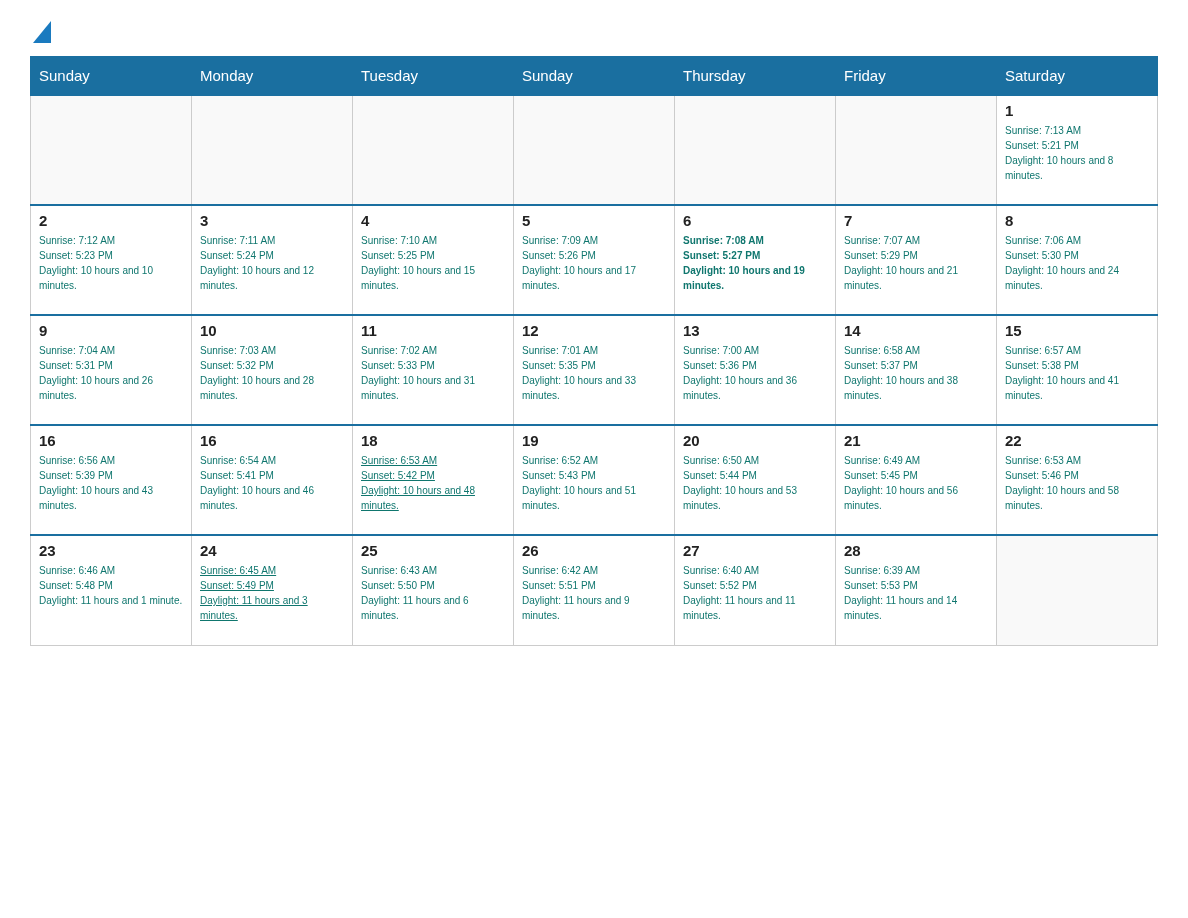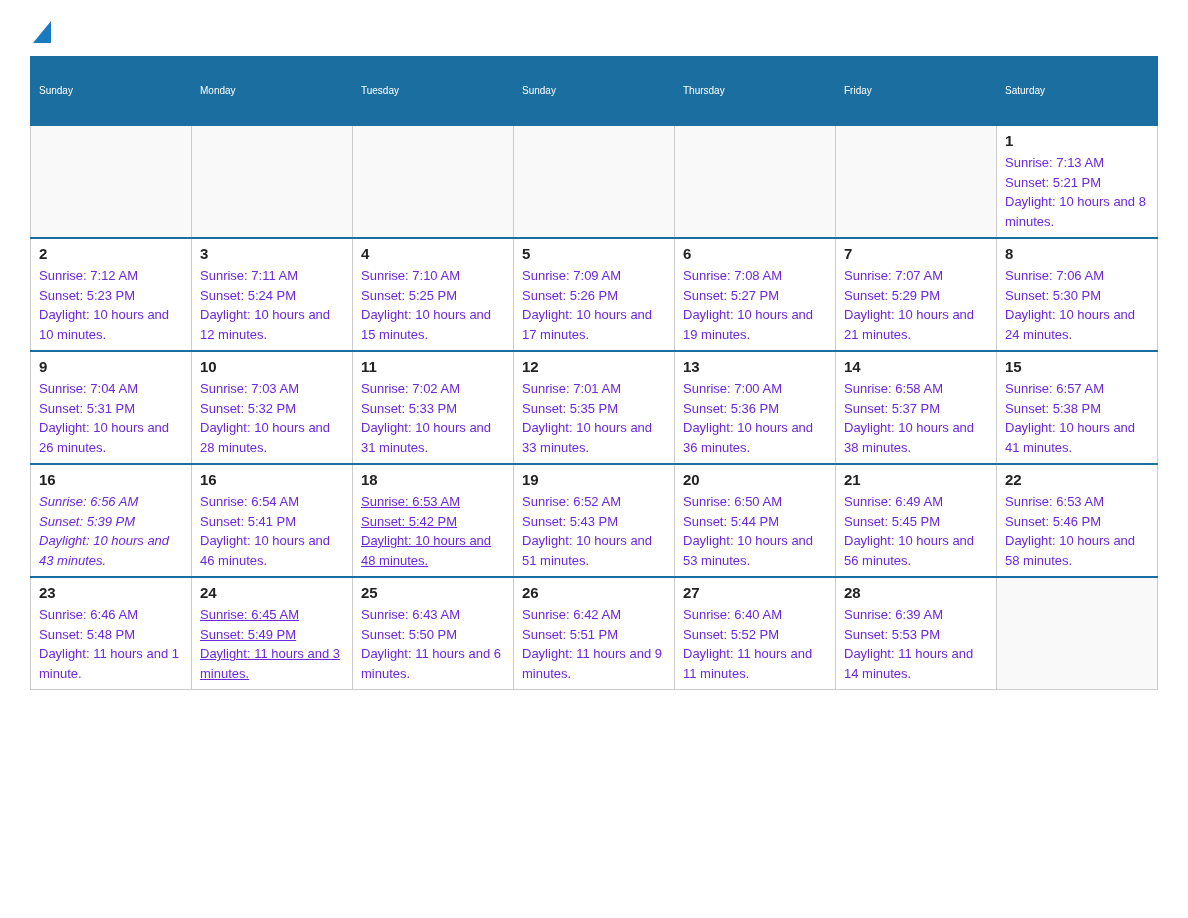--- a/index.html
+++ b/index.html
@@ -41,22 +41,22 @@
       margin-top: 4px;
     }
     .calendar {
       width: 100%;
       border-collapse: collapse;
       margin-top: 10px;
     }
     .calendar th {
       background-color: #1a6fa0;
       color: #fff;
-      padding: 28px 8px;
-      font-size: 10px;
+      padding: 10px 8px;
+      font-size: 15px;
       font-weight: normal;
       text-align: left;
       border: 1px solid #1a6fa0;
     }
     .calendar td {
       vertical-align: top;
       border: 1px solid #ccc;
       padding: 6px 8px;
       width: calc(100% / 7);
       min-height: 110px;
@@ -65,22 +65,22 @@
     .calendar td.empty {
       background: #f9f9f9;
     }
     .day-number {
       font-size: 15px;
       font-weight: bold;
       color: #222;
       margin-bottom: 4px;
     }
     .day-info {
-      font-size: 13px;
-      color: #6d28d9;
+      font-size: 10px;
+      color: #0f766e;
       line-height: 1.5;
     }
     .week-row td {
       border-top: 2px solid #1a6fa0;
     }
     .logo-wrapper {
       display: flex;
       flex-direction: column;
       align-items: flex-start;
     }
@@ -163,21 +163,21 @@
 Daylight: 10 hours and 15 minutes.</div>
         </td>
         <td>
           <div class="day-number">5</div>
           <div class="day-info" style="white-space: pre-line;">Sunrise: 7:09 AM
 Sunset: 5:26 PM
 Daylight: 10 hours and 17 minutes.</div>
         </td>
         <td>
           <div class="day-number">6</div>
-          <div class="day-info" style="white-space: pre-line;">Sunrise: 7:08 AM
+          <div class="day-info" style="white-space: pre-line; font-weight: bold;">Sunrise: 7:08 AM
 Sunset: 5:27 PM
 Daylight: 10 hours and 19 minutes.</div>
         </td>
         <td>
           <div class="day-number">7</div>
           <div class="day-info" style="white-space: pre-line;">Sunrise: 7:07 AM
 Sunset: 5:29 PM
 Daylight: 10 hours and 21 minutes.</div>
         </td>
         <td>
@@ -227,21 +227,21 @@
         <td>
           <div class="day-number">15</div>
           <div class="day-info" style="white-space: pre-line;">Sunrise: 6:57 AM
 Sunset: 5:38 PM
 Daylight: 10 hours and 41 minutes.</div>
         </td>
       </tr>
       <tr class="week-row">
         <td>
           <div class="day-number">16</div>
-          <div class="day-info" style="white-space: pre-line; font-style: italic;">Sunrise: 6:56 AM
+          <div class="day-info" style="white-space: pre-line;">Sunrise: 6:56 AM
 Sunset: 5:39 PM
 Daylight: 10 hours and 43 minutes.</div>
         </td>
         <td>
           <div class="day-number">16</div>
           <div class="day-info" style="white-space: pre-line;">Sunrise: 6:54 AM
 Sunset: 5:41 PM
 Daylight: 10 hours and 46 minutes.</div>
         </td>
         <td>

